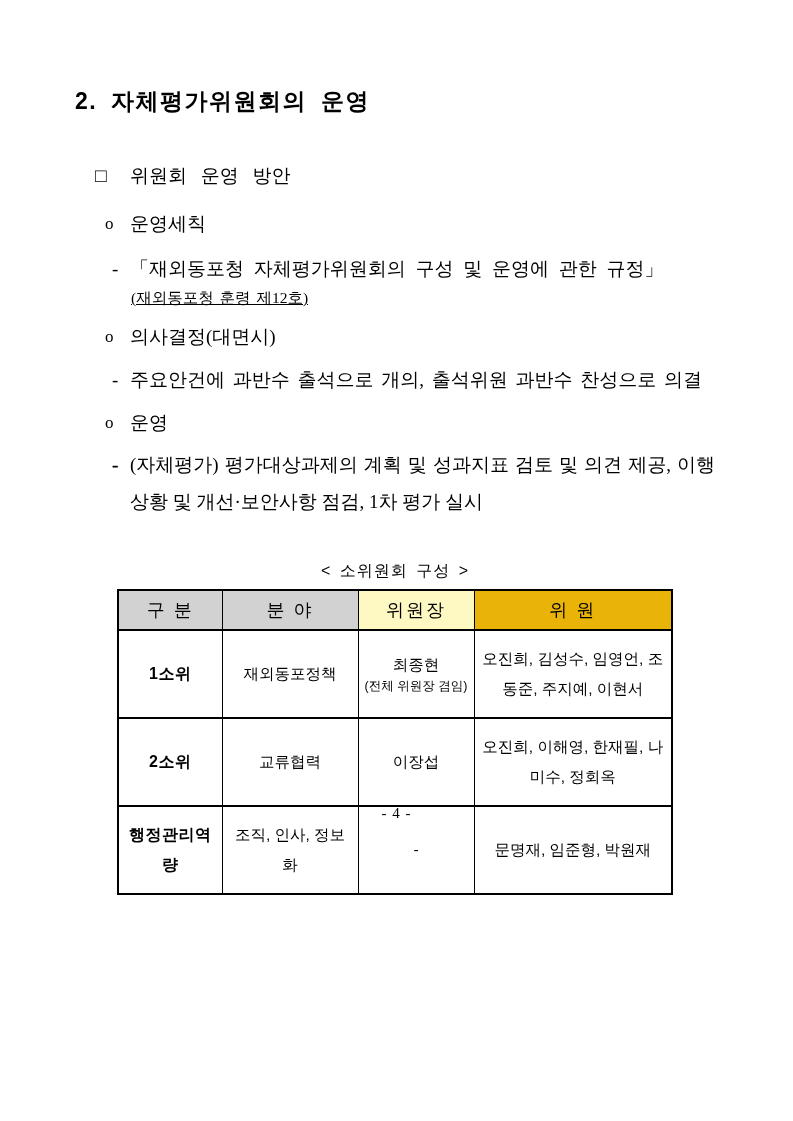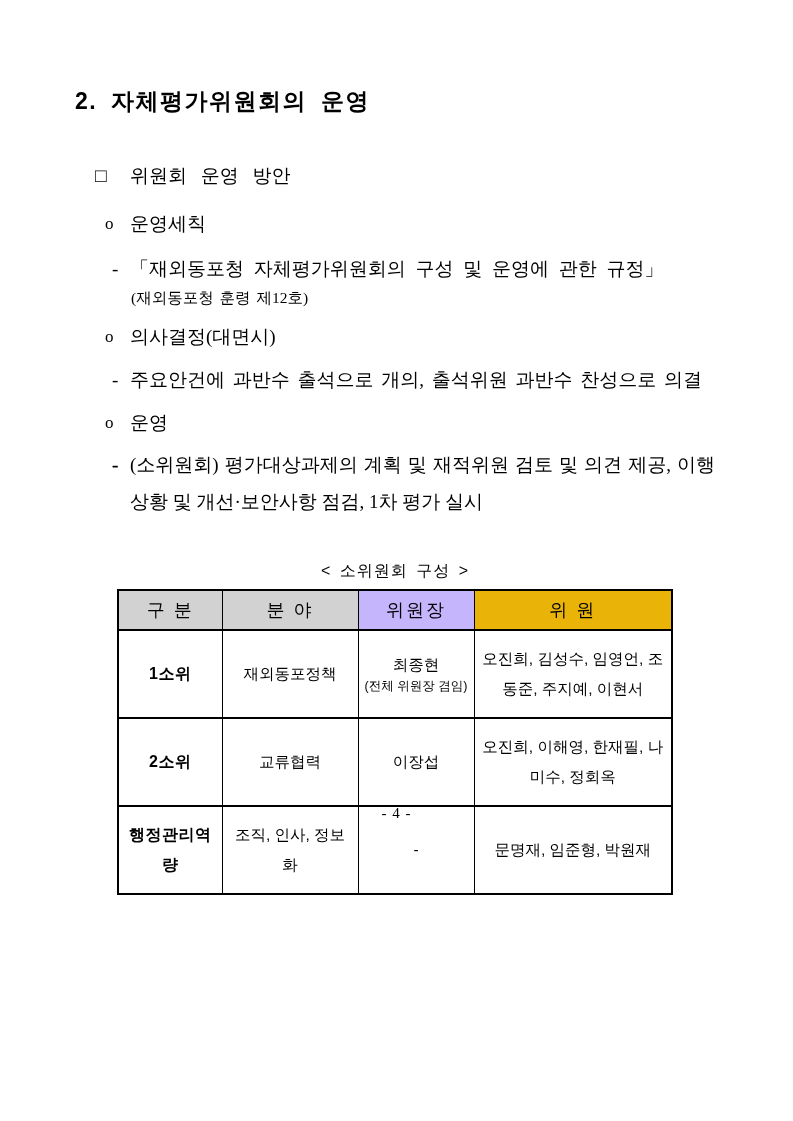--- a/index.html
+++ b/index.html
@@ -53,20 +53,21 @@
   .justify {
     text-align: justify;
     line-height: 37px;
   }
   .note {
     font-size: 15.5px;
     line-height: 22px;
     margin-top: 4px;
     margin-left: 1px;
     word-spacing: 2px;
+    text-decoration: underline;
   }
   .gap-o1 { margin-bottom: 17px; }
   .gap-reg { margin-bottom: 14px; }
   .gap-o2 { margin-bottom: 15px; }
   .gap-d2 { margin-bottom: 15px; }
   .gap-o3 { margin-bottom: 9px; }
   .gap-p1 { margin-bottom: 2px; }
   .gap-p2 { margin-bottom: 29px; }
   
   .table-caption {
@@ -161,37 +162,37 @@
     <span class="marker">o</span>
     <span>운영</span>
   </div>
 
   <div class="item dash-item justify gap-p1">
     <span class="marker">-</span>
   </div>
 
   <div class="item dash-item justify gap-p2">
     <span class="marker">-</span>
-    <span>(소위원회) 평가대상과제의 계획 및 재적위원 검토 및 의견 제공, 이행상황 및 개선·보안사항 점검, 1차 평가 실시</span>
+    <span>(자체평가) 평가대상과제의 계획 및 성과지표 검토 및 의견 제공, 이행상황 및 개선·보안사항 점검, 1차 평가 실시</span>
   </div>
 
   <div class="table-caption">&lt; 소위원회 구성 &gt;</div>
 
   <table class="sub-table">
     <colgroup>
       <col style="width:104px">
       <col style="width:136px">
       <col style="width:116px">
       <col style="width:198px">
     </colgroup>
     <thead>
       <tr>
         <th style="background:#d2d2d2">구 분</th>
         <th style="background:#d2d2d2">분 야</th>
-        <th style="background:#c4b5fd">위원장</th>
+        <th style="background:#fef9c3">위원장</th>
         <th style="background:#eab308">위 원</th>
       </tr>
     </thead>
     <tbody>
       <tr>
         <td class="cat">1소위</td>
         <td>재외동포정책</td>
         <td>
           <div class="chair-name">최종현</div>
           <div class="chair-note">(전체 위원장 겸임)</div>

